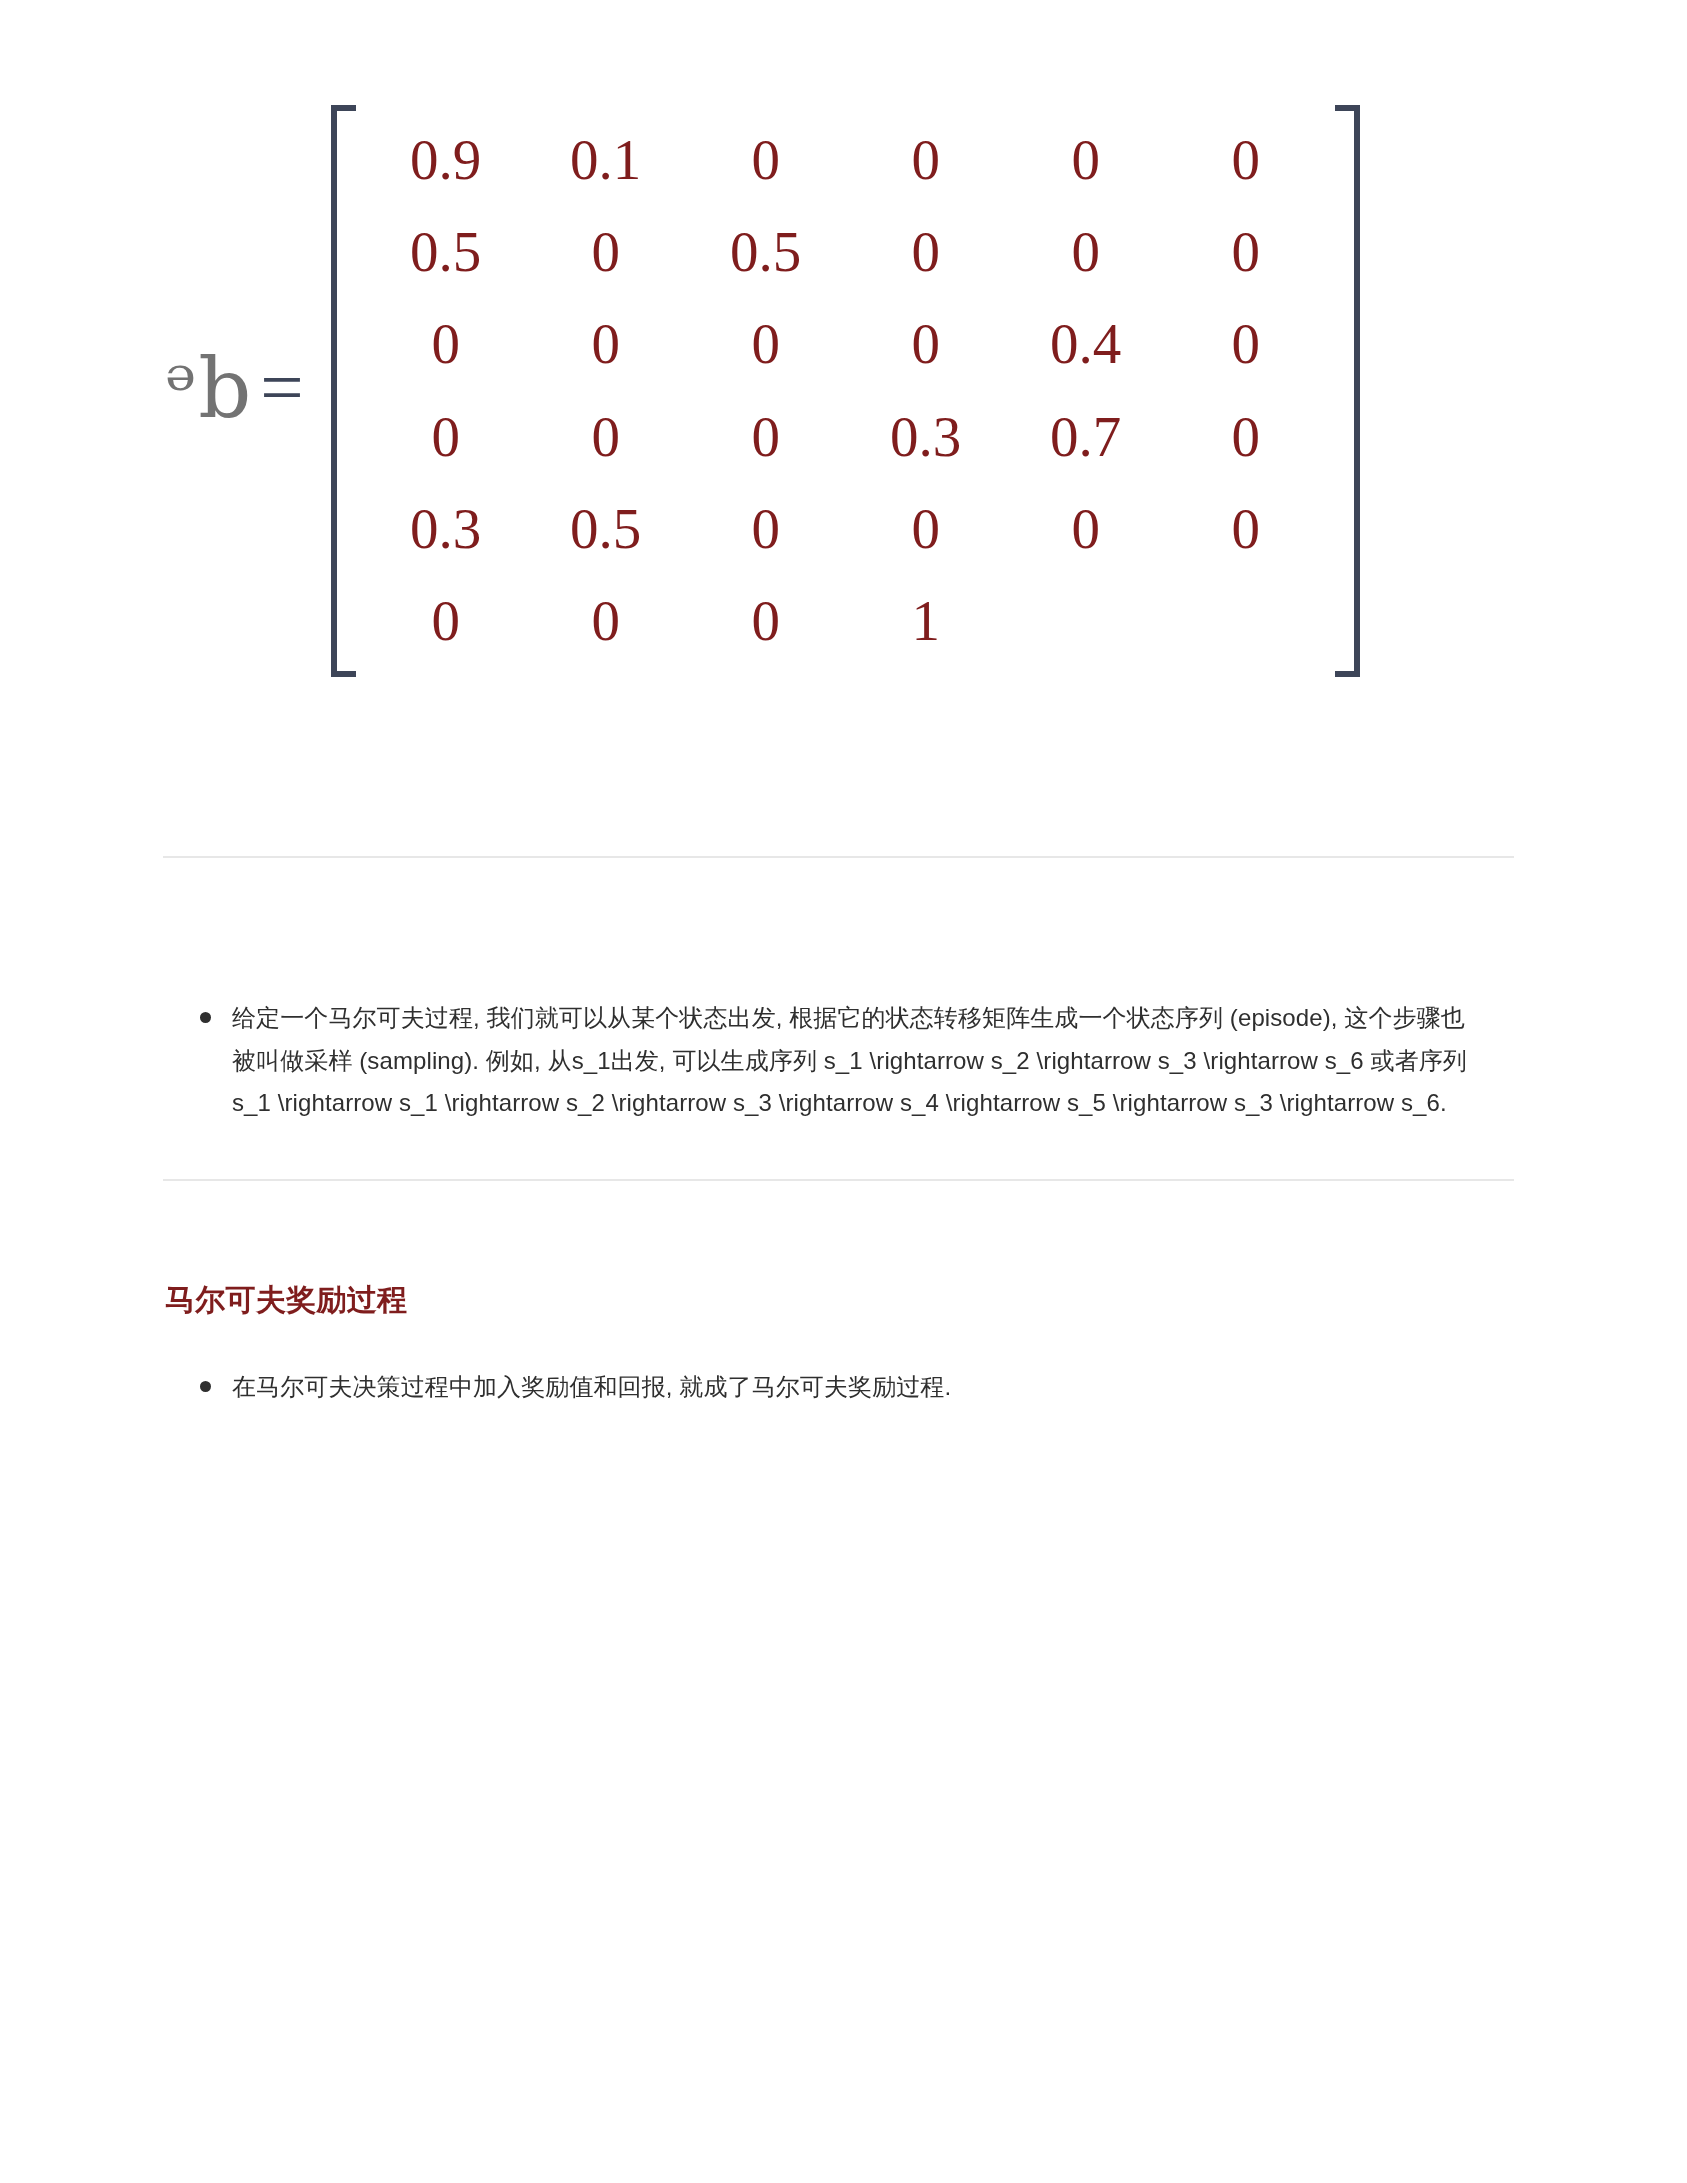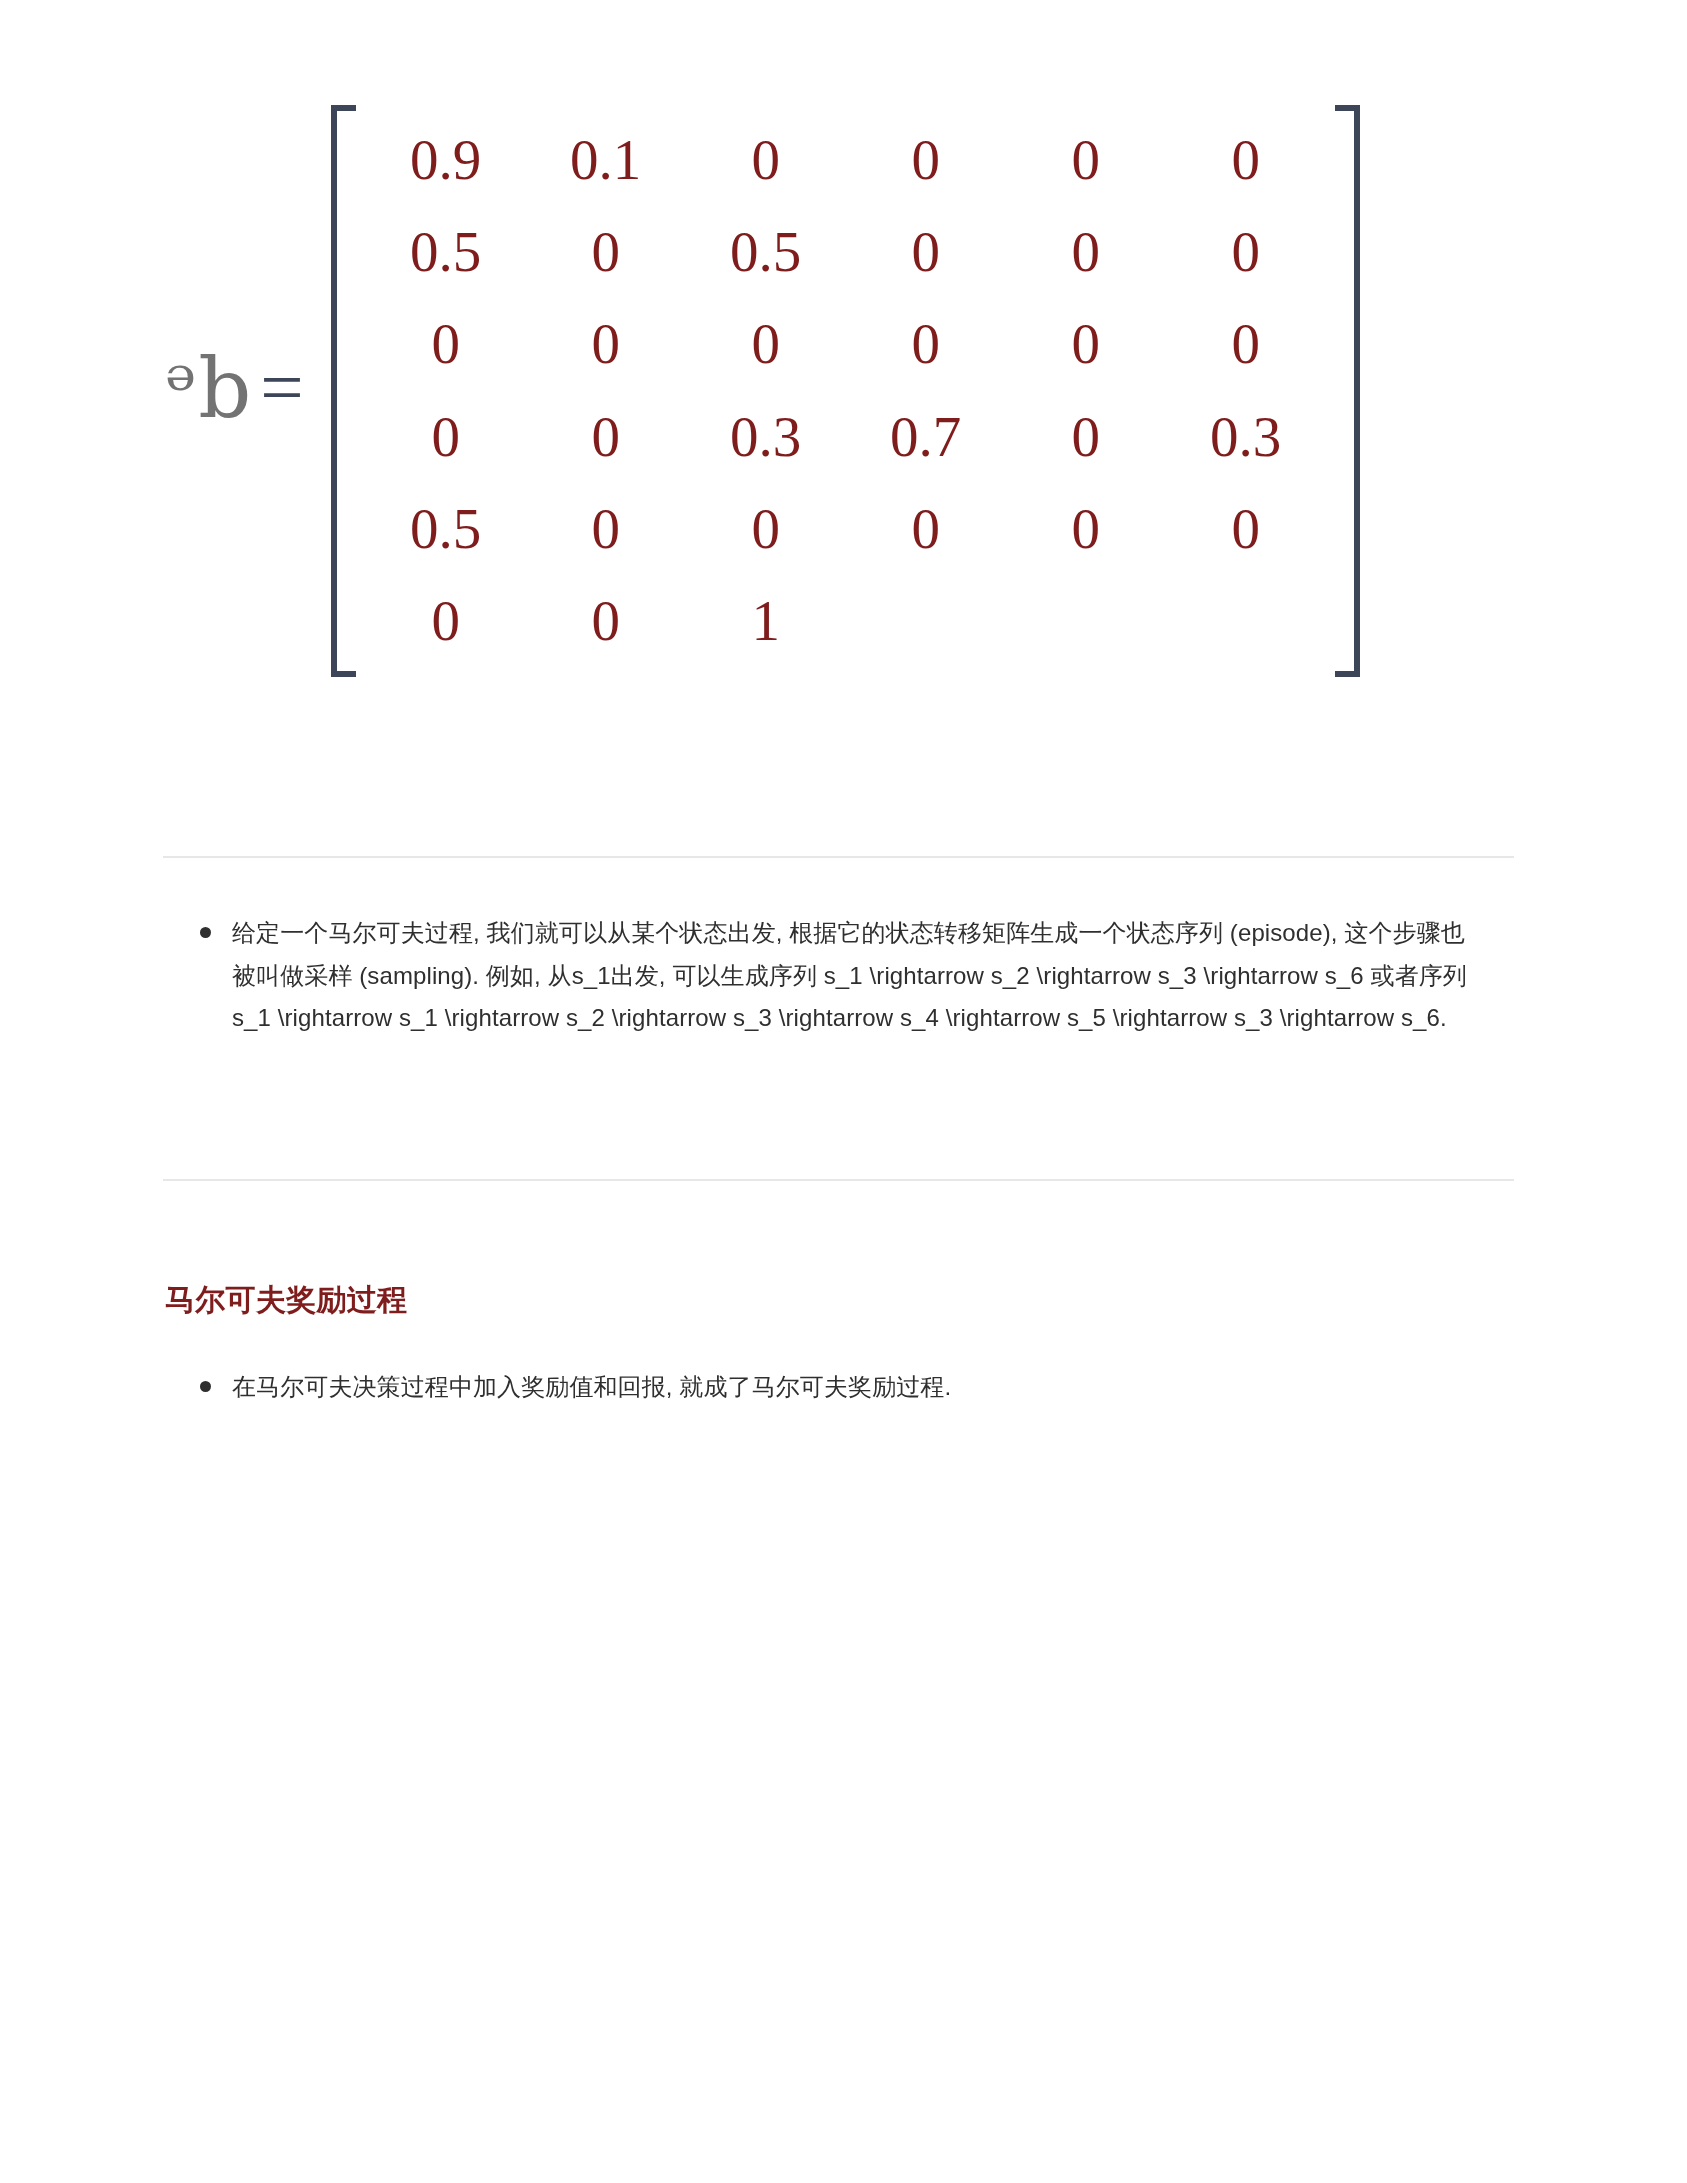--- a/index.html
+++ b/index.html
@@ -134,21 +134,21 @@
 
   
   .bullet-list {
     position: absolute;
     left: 187px;
     width: 1290px;
     margin: 0;
     padding: 0;
     list-style: none;
   }
-  .bullet-list.first { top: 912px; }
+  .bullet-list.first { top: 997px; }
   .bullet-list.second { top: 1366px; }
 
   .bullet-item {
     position: relative;
     padding-left: 45px;
     color: #2f2f2f;
     font-size: 24px;
     line-height: 1.78;
     font-family: "Liberation Sans", "DejaVu Sans", sans-serif;
     letter-spacing: 0.1px;
@@ -204,20 +204,21 @@
             <span class="matrix-cell">0.5</span>
             <span class="matrix-cell">0</span>
             <span class="matrix-cell">0.5</span>
             <span class="matrix-cell">0</span>
             <span class="matrix-cell">0</span>
             <span class="matrix-cell">0</span>
             <span class="matrix-cell">0</span>
             <span class="matrix-cell">0</span>
             <span class="matrix-cell">0</span>
             <span class="matrix-cell">0</span>
+            <span class="matrix-cell">0.4</span>
             <span class="matrix-cell">0</span>
             <span class="matrix-cell">0</span>
             <span class="matrix-cell">0</span>
             <span class="matrix-cell">0</span>
             <span class="matrix-cell">0.3</span>
             <span class="matrix-cell">0.7</span>
             <span class="matrix-cell">0</span>
             <span class="matrix-cell">0.3</span>
             <span class="matrix-cell">0.5</span>
             <span class="matrix-cell">0</span>

